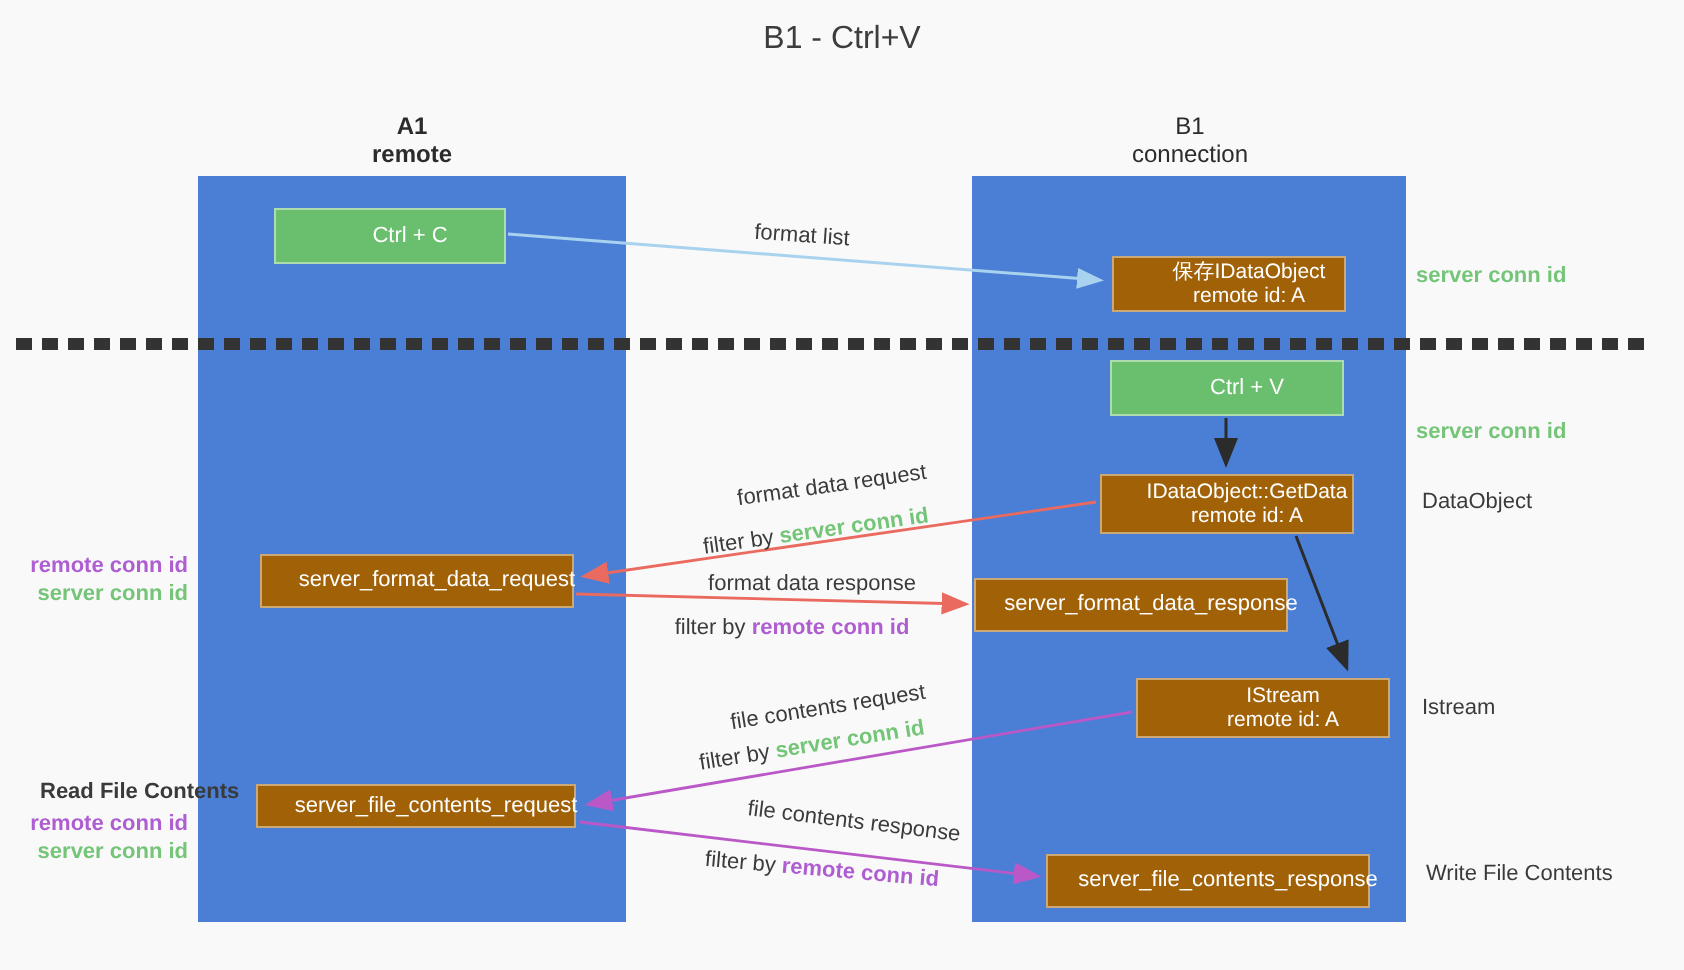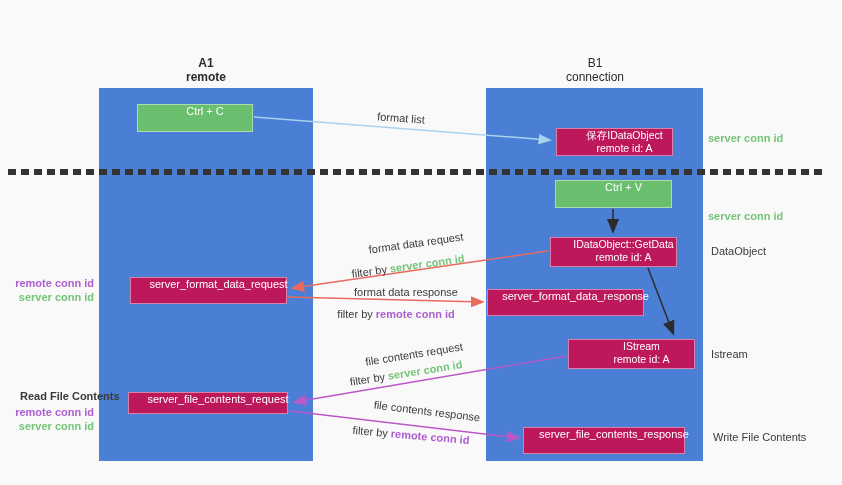--- a/index.html
+++ b/index.html
@@ -10,41 +10,42 @@
   .lane{position:absolute;top:88px;height:373px;background:#4a7fd5;z-index:1;}
   .lane-a1{left:99px;width:214px;}
   .lane-b1{left:486px;width:217px;}
   .lane-header{position:absolute;top:56px;width:120px;text-align:center;
     font-size:12px;line-height:14px;color:#2b2b2b;z-index:3;}
   .hdr-a1{left:146px;font-weight:bold;}
   .hdr-b1{left:535px;}
   .dotline{position:absolute;top:169px;left:8px;width:818px;height:6px;z-index:4;
     background:repeating-linear-gradient(90deg,#333 0 8px,transparent 8px 13px);}
   .node{position:absolute;z-index:10;display:flex;flex-direction:column;align-items:center;
-    color:#fff;text-align:center;font-size:11px;line-height:13px;
+    justify-content:center;color:#fff;text-align:center;font-size:11px;line-height:13px;
     border:1px solid rgba(255,255,255,0.45);box-sizing:border-box;padding-left:20px;}
   .green{background:#6abf6e;}
-  .orange{background:#be185d;}
+  .orange{background:#a16207;}
   .two-line{font-size:10.5px;line-height:12.5px;}
   svg.arrows{position:absolute;left:0;top:0;z-index:6;}
   .elabel{position:absolute;z-index:12;font-size:11px;color:#3b3b3b;white-space:nowrap;}
   .center-rot{transform:translate(-50%,-50%) rotate(var(--rot,0deg));}
   .grn{color:#74c578;font-weight:bold;}
   .prp{color:#ae5ed0;font-weight:bold;}
   .side{position:absolute;z-index:12;font-size:11px;color:#3a3a3a;white-space:nowrap;}
   .side.bold-grn{color:#74c578;font-weight:bold;}
   .left-pair{position:absolute;z-index:12;left:0;width:94px;text-align:right;
     font-size:11px;line-height:14px;font-weight:bold;white-space:nowrap;}
 </style>
 </head>
 <body>
 
 <div class="canvas">
 
   <div class="title">
+    <div>B1 - Ctrl+V</div>
   </div>
 
   <div class="lane-header hdr-a1">
     <div>A1</div>
     <div>remote</div>
   </div>
   <div class="lane-header hdr-b1">
     <div>B1</div>
     <div>connection</div>
   </div>

